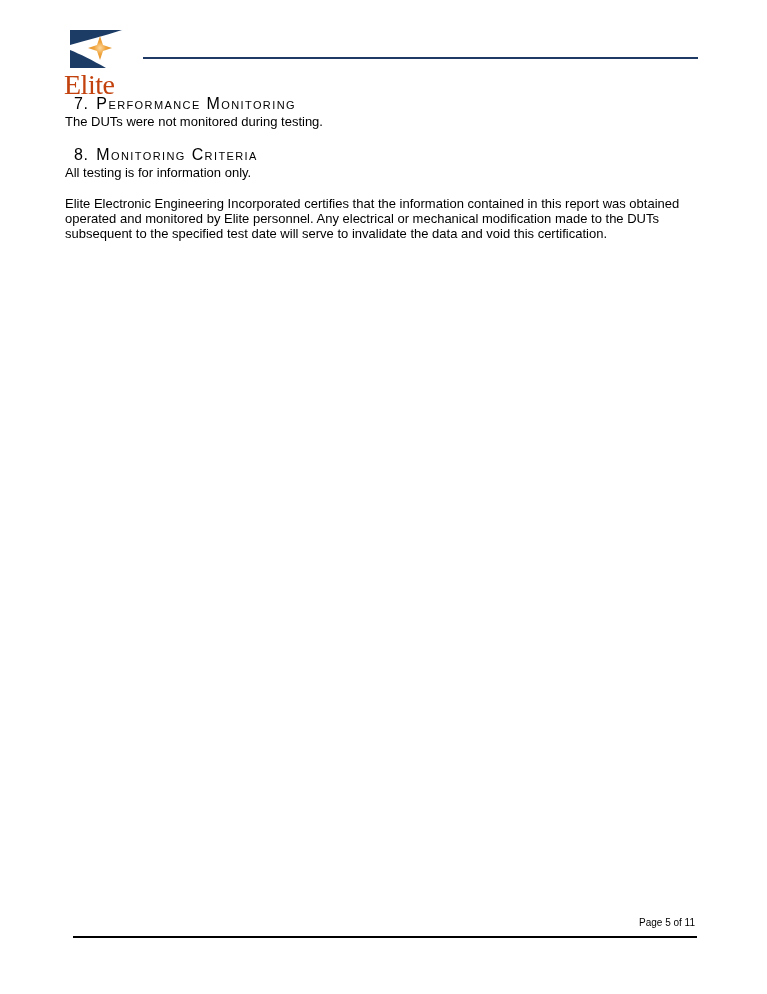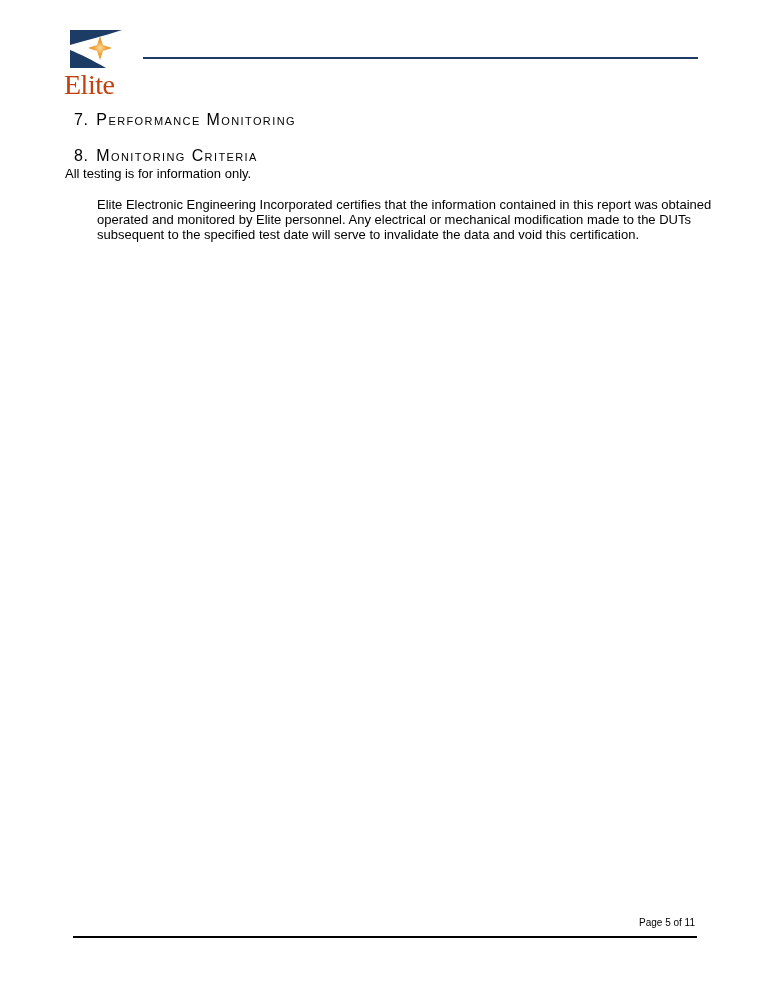--- a/index.html
+++ b/index.html
@@ -49,28 +49,27 @@
     width: 640px;
   }
   .sec + .sec { margin-top: 16px; }
   .sec-heading {
     font-size: 16px;
     line-height: 20px;
     font-variant: small-caps;
     letter-spacing: 1.4px;
     padding-left: 9px;
     white-space: nowrap;
-    margin-top: 16px;
   }
   .sec-heading .num { letter-spacing: 0.5px; margin-right: 8px; }
   .sec-body {
     font-size: 13px;
     line-height: 15px;
   }
-  .cert-line { white-space: nowrap; margin-left: 32px; }
+  .cert-line { white-space: nowrap; }
 
   
   .footer-rule {
     position: absolute;
     left: 73px; top: 936px;
     width: 624px; height: 1.5px;
     background: #000;
   }
   .page-number {
     position: absolute;
@@ -102,20 +101,21 @@
   <div class="logo-wordmark">Elite</div>
 
   <div class="header-rule"></div>
 
   <div class="content">
 
     <div class="sec">
       <div class="sec-heading">
         <span class="num">7.</span><span>Performance Monitoring</span>
       </div>
+      <div class="sec-body">The DUTs were not monitored during testing.</div>
     </div>
 
     <div class="sec">
       <div class="sec-heading">
         <span class="num">8.</span><span>Monitoring Criteria</span>
       </div>
       <div class="sec-body">All testing is for information only.</div>
     </div>
 
     <div class="sec">

